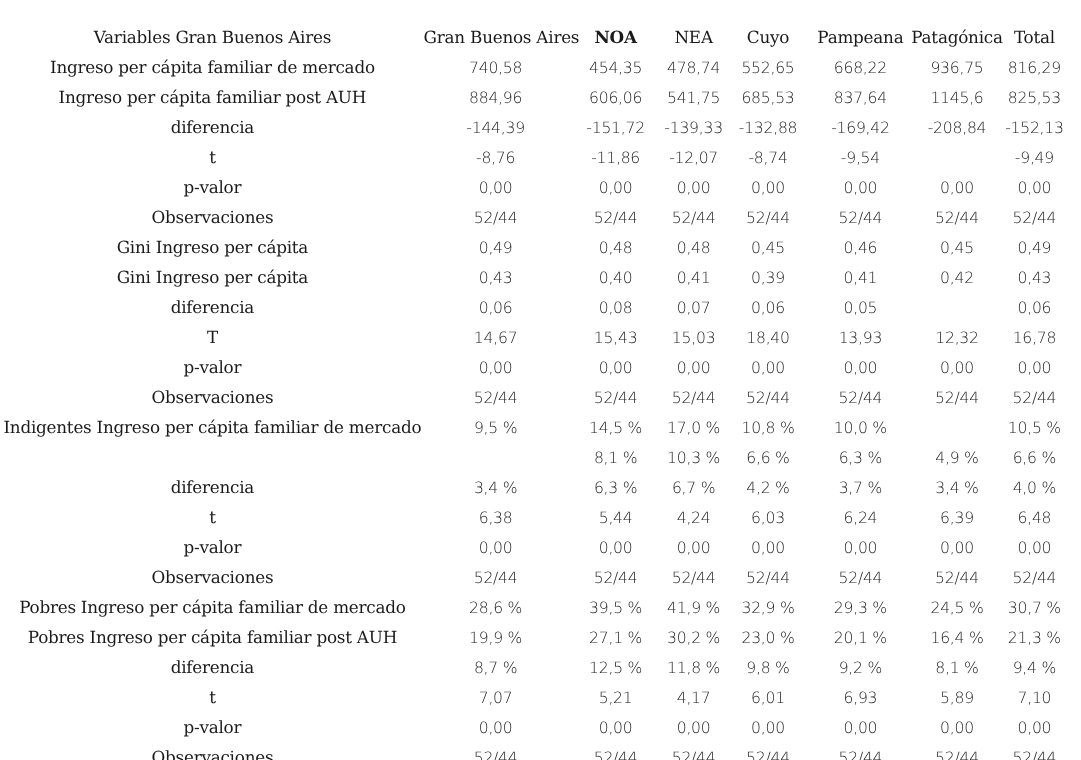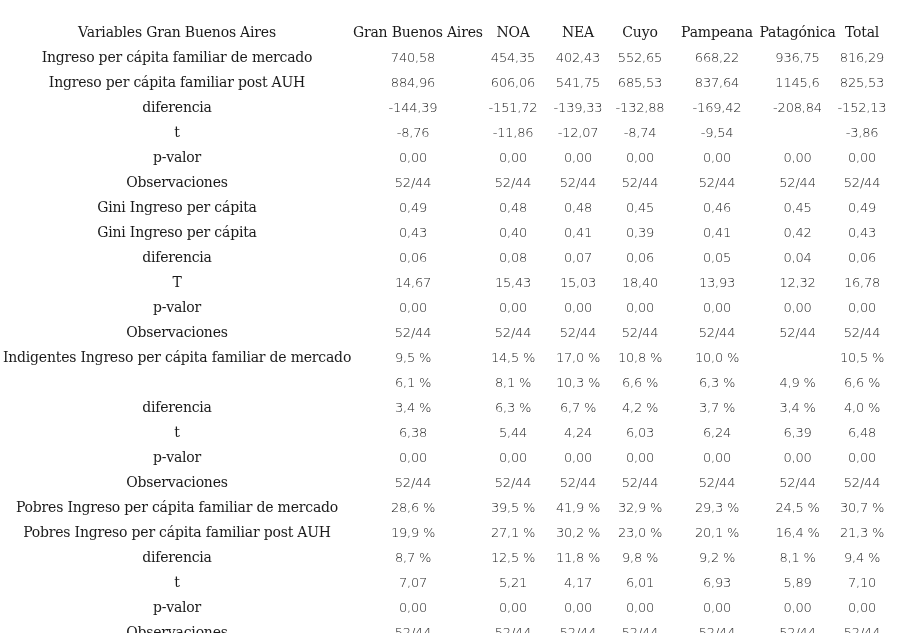--- a/index.html
+++ b/index.html
@@ -30,21 +30,21 @@
       position: absolute;
       top: 0;
       height: 25px;
       line-height: 25px;
       text-align: center;
       white-space: nowrap;
       letter-spacing: -0.2px;
     }
     .label { left: 0; width: 354px; font-size: 14px; }
     .c0 { left: 353px; width: 120px; }
-    .c1 { left: 478px; width: 70px; }
+    .c1 { left: 478px; width: 70px; font-weight: bold; }
     .c2 { left: 543px; width: 70px; }
     .c3 { left: 605px; width: 70px; }
     .c4 { left: 672px; width: 90px; }
     .c5 { left: 750px; width: 95px; }
     .c6 { left: 827px; width: 70px; }
     .num { font-family: "DejaVu Sans", sans-serif; font-size: 13px; font-weight: 300; color: #222; }
     .hdr { font-family: "DejaVu Serif", serif; font-size: 14px; }
   </style>
 </head>
 <body>
@@ -58,21 +58,21 @@
     <div class="cell c3 hdr">Cuyo</div>
     <div class="cell c4 hdr">Pampeana</div>
     <div class="cell c5 hdr">Patagónica</div>
     <div class="cell c6 hdr">Total</div>
   </div>
   <div id="body-rows">
       <div class="row">
         <div class="cell label">Ingreso per cápita familiar de mercado</div>
         <div class="cell num c0">740,58</div>
         <div class="cell num c1">454,35</div>
-        <div class="cell num c2">402,43</div>
+        <div class="cell num c2">478,74</div>
         <div class="cell num c3">552,65</div>
         <div class="cell num c4">668,22</div>
         <div class="cell num c5">936,75</div>
         <div class="cell num c6">816,29</div>
       </div>
       <div class="row">
         <div class="cell label">Ingreso per cápita familiar post AUH</div>
         <div class="cell num c0">884,96</div>
         <div class="cell num c1">606,06</div>
         <div class="cell num c2">541,75</div>
@@ -91,21 +91,21 @@
         <div class="cell num c5">-208,84</div>
         <div class="cell num c6">-152,13</div>
       </div>
       <div class="row">
         <div class="cell label">t</div>
         <div class="cell num c0">-8,76</div>
         <div class="cell num c1">-11,86</div>
         <div class="cell num c2">-12,07</div>
         <div class="cell num c3">-8,74</div>
         <div class="cell num c4">-9,54</div>
-        <div class="cell num c6">-3,86</div>
+        <div class="cell num c6">-9,49</div>
       </div>
       <div class="row">
         <div class="cell label">p-valor</div>
         <div class="cell num c0">0,00</div>
         <div class="cell num c1">0,00</div>
         <div class="cell num c2">0,00</div>
         <div class="cell num c3">0,00</div>
         <div class="cell num c4">0,00</div>
         <div class="cell num c5">0,00</div>
         <div class="cell num c6">0,00</div>
@@ -140,21 +140,20 @@
         <div class="cell num c5">0,42</div>
         <div class="cell num c6">0,43</div>
       </div>
       <div class="row">
         <div class="cell label">diferencia</div>
         <div class="cell num c0">0,06</div>
         <div class="cell num c1">0,08</div>
         <div class="cell num c2">0,07</div>
         <div class="cell num c3">0,06</div>
         <div class="cell num c4">0,05</div>
-        <div class="cell num c5">0,04</div>
         <div class="cell num c6">0,06</div>
       </div>
       <div class="row">
         <div class="cell label">T</div>
         <div class="cell num c0">14,67</div>
         <div class="cell num c1">15,43</div>
         <div class="cell num c2">15,03</div>
         <div class="cell num c3">18,40</div>
         <div class="cell num c4">13,93</div>
         <div class="cell num c5">12,32</div>
@@ -183,21 +182,20 @@
       <div class="row">
         <div class="cell label">Indigentes Ingreso per cápita familiar de mercado</div>
         <div class="cell num c0">9,5 %</div>
         <div class="cell num c1">14,5 %</div>
         <div class="cell num c2">17,0 %</div>
         <div class="cell num c3">10,8 %</div>
         <div class="cell num c4">10,0 %</div>
         <div class="cell num c6">10,5 %</div>
       </div>
       <div class="row">
-        <div class="cell num c0">6,1 %</div>
         <div class="cell num c1">8,1 %</div>
         <div class="cell num c2">10,3 %</div>
         <div class="cell num c3">6,6 %</div>
         <div class="cell num c4">6,3 %</div>
         <div class="cell num c5">4,9 %</div>
         <div class="cell num c6">6,6 %</div>
       </div>
       <div class="row">
         <div class="cell label">diferencia</div>
         <div class="cell num c0">3,4 %</div>

